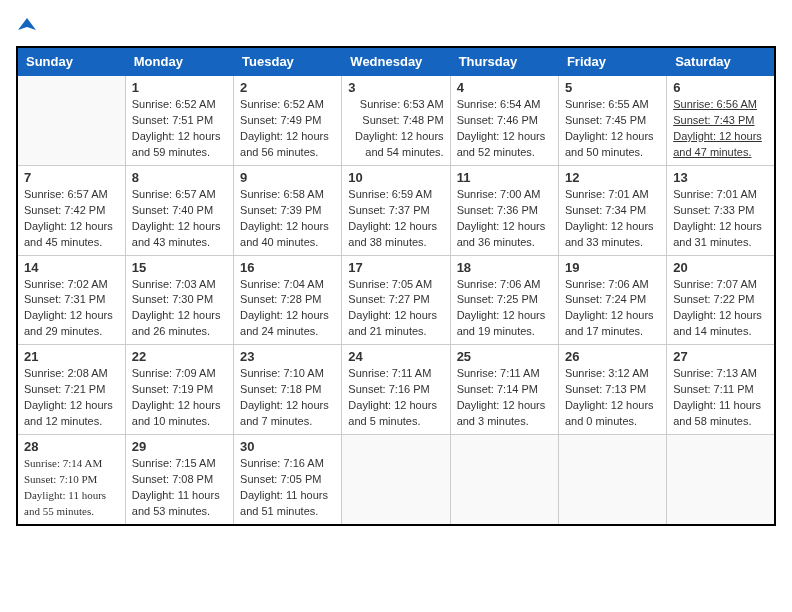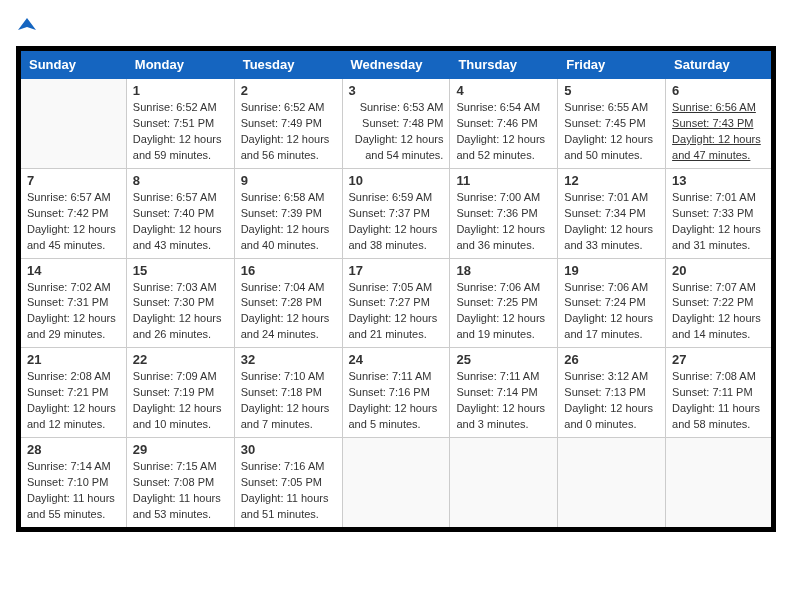--- a/index.html
+++ b/index.html
@@ -31,21 +31,21 @@
       font-weight: bold;
       color: #333;
     }
     .location {
       font-size: 15px;
       color: #333;
     }
     .calendar {
       width: 100%;
       border-collapse: collapse;
-      border: 5px solid #000000;
+      border: 2px solid #000000;
     }
     .calendar th {
       background-color: #1565c0;
       color: #fff;
       text-align: left;
       padding: 6px 8px;
       font-size: 13px;
       border: 1px solid #1565c0;
     }
     .calendar td {
@@ -261,21 +261,21 @@
 and 12 minutes.</div>
         </td>
         <td>
           <div class="day-number">22</div>
           <div class="day-info" style="white-space: pre-line;">Sunrise: 7:09 AM
 Sunset: 7:19 PM
 Daylight: 12 hours
 and 10 minutes.</div>
         </td>
         <td>
-          <div class="day-number">32</div>
+          <div class="day-number">23</div>
           <div class="day-info" style="white-space: pre-line;">Sunrise: 7:10 AM
 Sunset: 7:18 PM
 Daylight: 12 hours
 and 7 minutes.</div>
         </td>
         <td>
           <div class="day-number">24</div>
           <div class="day-info" style="white-space: pre-line;">Sunrise: 7:11 AM
 Sunset: 7:16 PM
 Daylight: 12 hours
@@ -290,30 +290,30 @@
         </td>
         <td>
           <div class="day-number">26</div>
           <div class="day-info" style="white-space: pre-line;">Sunrise: 3:12 AM
 Sunset: 7:13 PM
 Daylight: 12 hours
 and 0 minutes.</div>
         </td>
         <td>
           <div class="day-number">27</div>
-          <div class="day-info" style="white-space: pre-line;">Sunrise: 7:08 AM
+          <div class="day-info" style="white-space: pre-line;">Sunrise: 7:13 AM
 Sunset: 7:11 PM
 Daylight: 11 hours
 and 58 minutes.</div>
         </td>
       </tr>
       <tr>
         <td>
           <div class="day-number">28</div>
-          <div class="day-info" style="white-space: pre-line;">Sunrise: 7:14 AM
+          <div class="day-info" style="white-space: pre-line; font-family: Liberation Serif, serif;">Sunrise: 7:14 AM
 Sunset: 7:10 PM
 Daylight: 11 hours
 and 55 minutes.</div>
         </td>
         <td>
           <div class="day-number">29</div>
           <div class="day-info" style="white-space: pre-line;">Sunrise: 7:15 AM
 Sunset: 7:08 PM
 Daylight: 11 hours
 and 53 minutes.</div>

